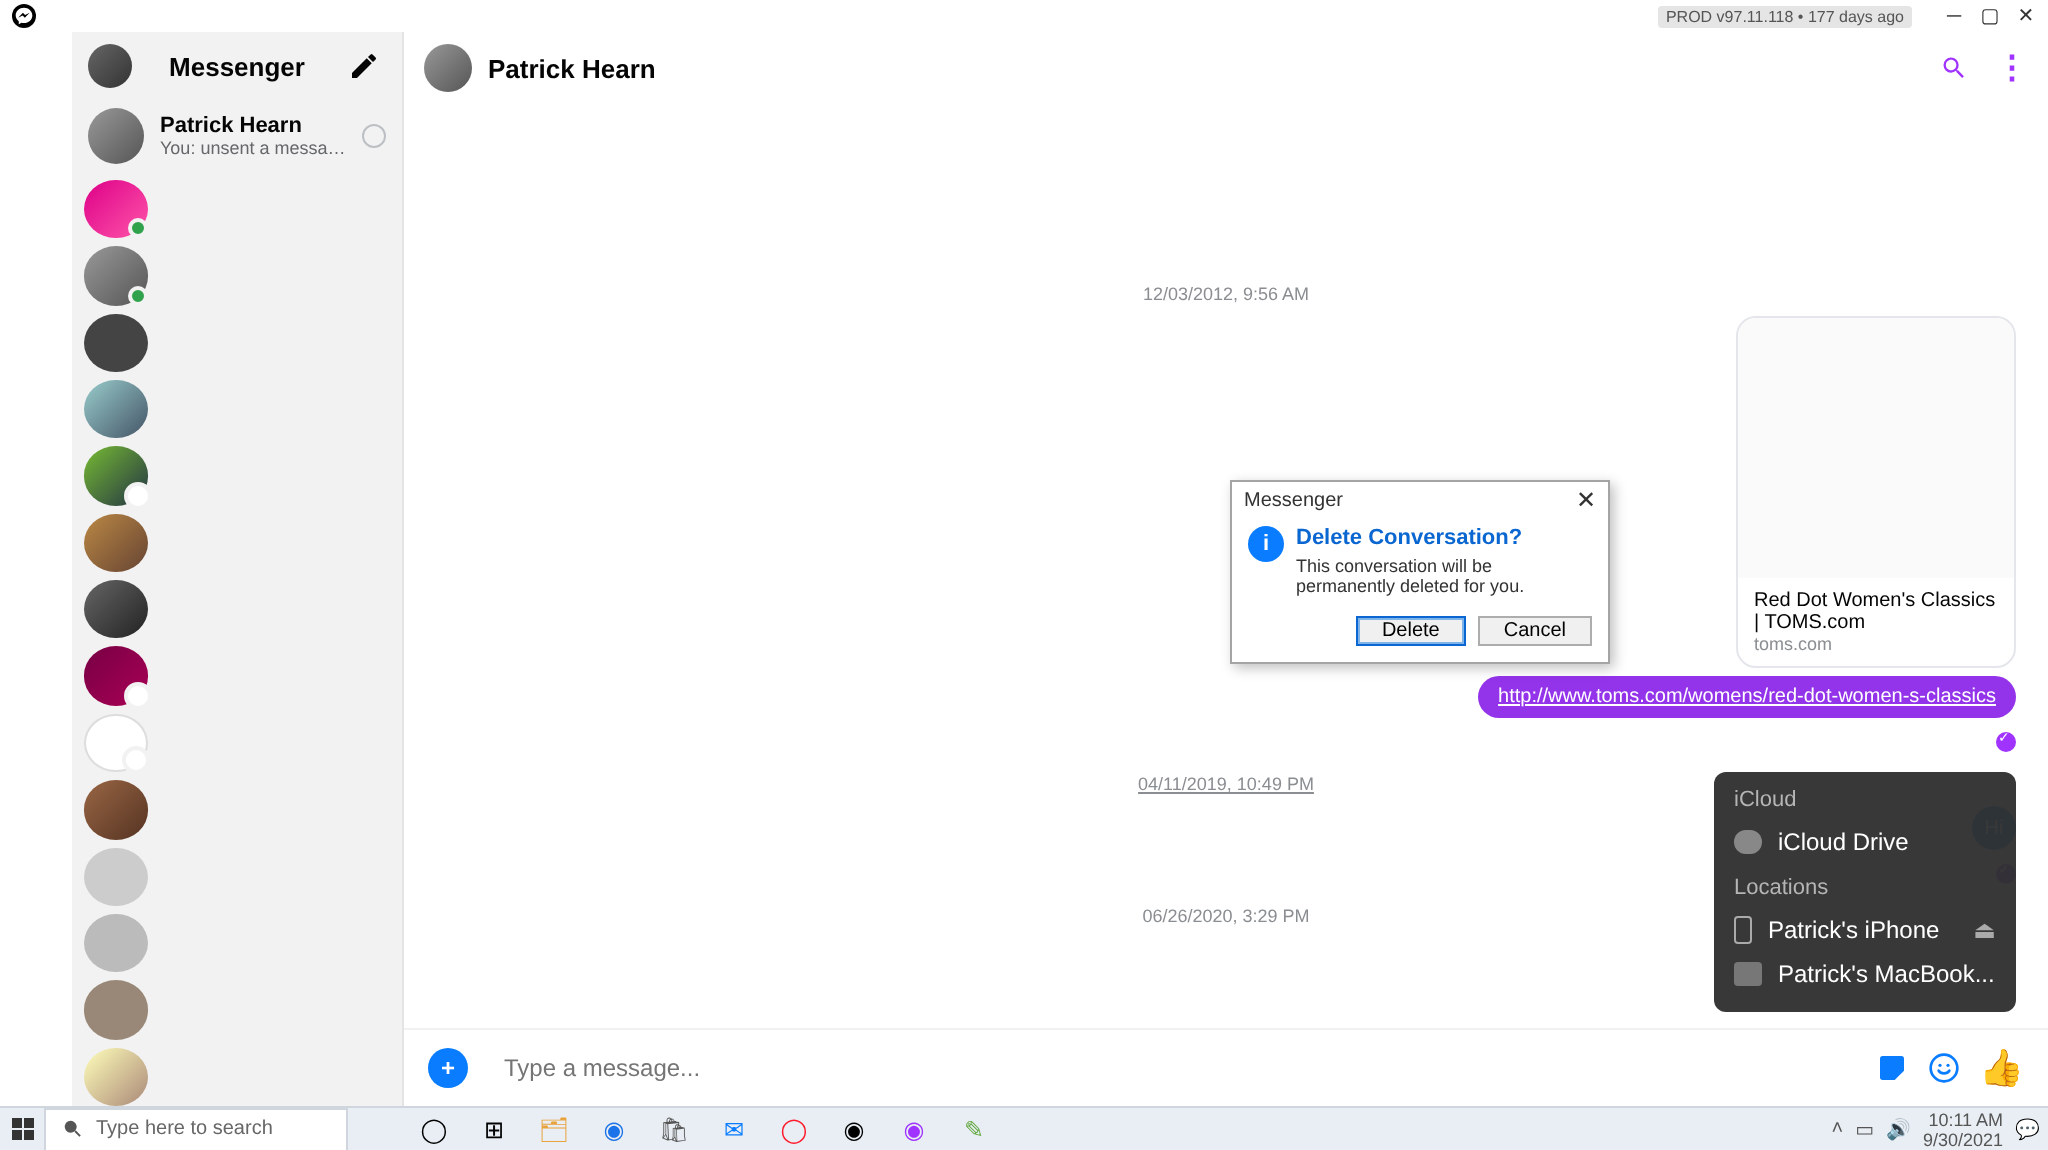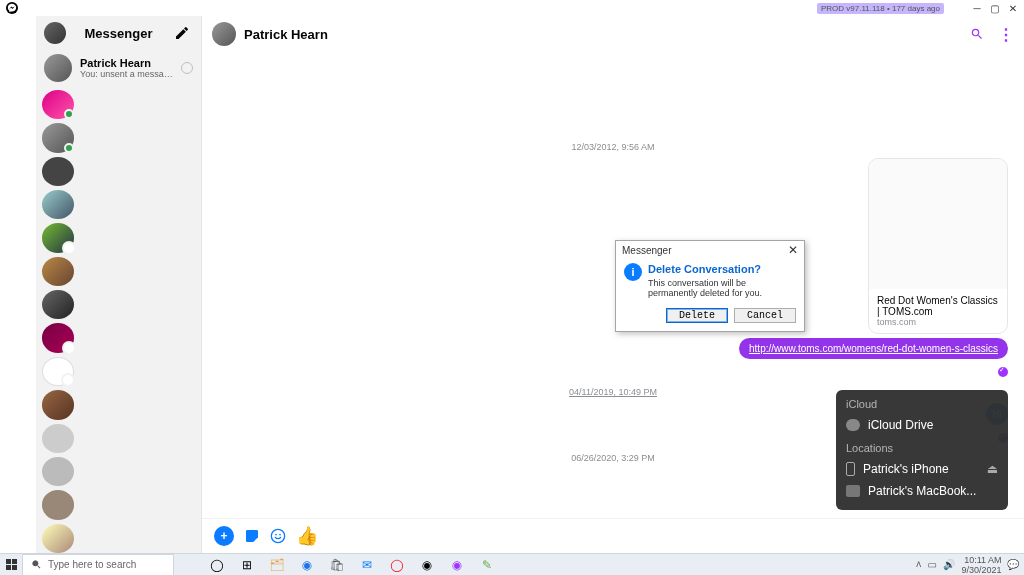--- a/index.html
+++ b/index.html
@@ -2,21 +2,21 @@
 <html><head>
 <meta charset="utf-8">
 <style>
 * { margin:0; padding:0; box-sizing:border-box; font-family:"Segoe UI",Helvetica,Arial,sans-serif; }
 html,body { width:1024px; height:575px; overflow:hidden; background:#fff; }
 .app { display:flex; flex-direction:column; width:1024px; height:553px; }
 .top-strip { height:16px; background:#fff; display:flex; align-items:center; justify-content:space-between; padding:0 2px 0 6px; }
 .top-strip .msgr-icon { width:12px; height:12px; border-radius:50%; background:#000; display:flex; align-items:center; justify-content:center; }
 .top-strip .msgr-icon svg{width:10px;height:10px;}
 .win-right { display:flex; align-items:center; gap:0; }
-.badge { font-size:8px; background:#c4b5fd; color:#555; padding:1px 4px; border-radius:2px; margin-right:24px; }
+.badge { font-size:8px; background:#e5e5e5; color:#555; padding:1px 4px; border-radius:2px; margin-right:12px; }
 .win-btn { width:18px; height:16px; display:flex; align-items:center; justify-content:center; font-size:10px; color:#333; cursor:pointer;}
 .body-frame { flex:1; display:flex; min-height:0;padding-left:36px; }
 .sidebar { width:166px; background:#f2f2f2; display:flex; flex-direction:column; border-right:1px solid #e4e4e4;}
 .sb-header { display:flex; align-items:center; padding:6px 8px; gap:8px; }
 .sb-avatar { width:22px; height:22px; border-radius:50%; background:linear-gradient(135deg,#666,#333);}
 .sb-title { flex:1; font-weight:600; font-size:13px; color:#050505; text-align:center; }
 .sb-compose { width:22px; height:22px; display:flex; align-items:center; justify-content:center; color:#050505; }
 .sb-search { margin:0 6px 6px; position:relative; }
 .sb-search input { width:100%; height:22px; border:none; border-radius:11px; background:#e4e6eb; padding:0 26px 0 10px; font-size:11px; color:#65676b; outline:none;}
 .sb-search .mag { position:absolute; right:6px; top:4px; color:#8a8d91; }
@@ -55,21 +55,21 @@
 .link-bubble { background:#9333ea; color:#fff; font-size:10px; padding:5px 10px; border-radius:14px; text-decoration:underline; max-width:300px; word-wrap:break-word;}
 .preview-card { width:140px; margin-left:auto; border:1px solid #e4e6eb; border-radius:10px; overflow:hidden; }
 .preview-img { height:130px; background:#fafafa; }
 .preview-meta { padding:6px 8px; }
 .preview-title { font-size:10px; color:#050505; }
 .preview-domain { font-size:9px; color:#8a8d91; }
 .tiny-check { text-align:right; margin:2px 0 0; }
 .tiny-check span{display:inline-block;width:10px;height:10px;border-radius:50%;background:#a033ff;position:relative;}
 .tiny-check span:after{content:"✓";color:#fff;font-size:7px;position:absolute;left:1px;top:-1px;}
 .hi-bubble { background:#0a7cff; color:#fff; width:22px; height:22px; border-radius:50%; display:flex; align-items:center; justify-content:center; font-size:10px; }
-.icloud-pop { position:absolute; right:16px; bottom:8px; width:172px; background:rgba(48,48,48,0.96); border-radius:6px; padding:8px 10px; color:#ddd;margin-top:48px; }
+.icloud-pop { position:absolute; right:16px; bottom:8px; width:151px; background:rgba(48,48,48,0.96); border-radius:6px; padding:8px 10px; color:#ddd;margin-top:48px; }
 .icloud-pop .hdr { font-size:11px; color:#b5b5b5; margin-bottom:4px; }
 .icloud-pop .row { display:flex; align-items:center; gap:8px; font-size:12px; color:#fff; padding:4px 0; }
 .icloud-pop .row .ic { width:14px; height:12px; background:#777; border-radius:2px; }
 .icloud-pop .row .ic.cloud{background:#888;border-radius:50%/60%;}
 .icloud-pop .row .ic.phone{width:9px;height:14px;border:1px solid #aaa;border-radius:2px;background:none;}
 .icloud-pop .eject{margin-left:auto;color:#aaa;}
 .composer { display:flex; align-items:center; gap:10px; padding:6px 12px; border-top:1px solid #f1f1f1;}
 .composer .plus { width:20px;height:20px;border-radius:50%;background:#0a7cff;color:#fff;display:flex;align-items:center;justify-content:center;font-size:12px;font-weight:bold;}
 .composer input { flex:1; border:none; outline:none; font-size:12px; color:#65676b; padding:6px 8px; }
 .composer .ic { width:16px;height:16px;color:#0a7cff; }
@@ -77,21 +77,21 @@
 
 
 .modal { position:absolute; left:413px; top:224px; width:190px; background:#fff; border:1px solid #a4a4a4; box-shadow:2px 2px 6px rgba(0,0,0,.25); font-size:11px;}
 .modal-title { display:flex; justify-content:space-between; align-items:center; padding:2px 6px 0; font-size:10px; color:#333;}
 .modal-close{cursor:pointer;font-size:12px;color:#333;}
 .modal-body { display:flex; gap:6px; padding:6px 8px 4px; }
 .modal-icon { width:18px;height:18px;border-radius:50%;background:#0a7cff;color:#fff;display:flex;align-items:center;justify-content:center;font-weight:bold;font-size:11px;flex-shrink:0;}
 .modal-q { color:#0a66d0; font-weight:600; margin-bottom:3px; }
 .modal-desc{ font-size:9px; color:#333; }
 .modal-actions { display:flex; justify-content:flex-end; gap:6px; padding:6px 8px 8px; }
-.modal-btn { font-size:10px; padding:1px 12px; background:#f0f0f0; border:1px solid #adadad; cursor:pointer;font-family:Liberation Mono, monospace;}
+.modal-btn { font-size:10px; padding:1px 12px; background:#f0f0f0; border:1px solid #adadad; cursor:pointer;}
 .modal-btn.primary { border:1px solid #0a66d0; box-shadow:0 0 0 1px #7db3e8 inset; }
 
 
 .taskbar { position:absolute; left:0; bottom:0; width:1024px; height:22px; background:#e9eef4; display:flex; align-items:center; font-size:10px; border-top:1px solid #cfd6de;}
 .tb-start { width:22px; height:22px; display:flex; align-items:center; justify-content:center; }
 .tb-start .winlogo{width:11px;height:11px;display:grid;grid-template-columns:1fr 1fr;grid-template-rows:1fr 1fr;gap:1px;}
 .tb-start .winlogo span{background:#333;}
 .tb-search { display:flex; align-items:center; gap:6px; height:22px; background:#fff; border:1px solid #cfd6de; padding:0 8px; width:152px;}
 .tb-search .sicon{color:#555;}
 .tb-center { flex:1; display:flex; align-items:center; justify-content:flex-start; gap:12px; padding-left:34px; }
@@ -220,20 +220,21 @@
           </div>
           <div class="row">
             <span class="ic"></span>
             <span>Patrick's MacBook...</span>
           </div>
         </div>
       </div>
 
       <div class="composer">
         <div class="plus">+</div>
+        <input placeholder="Type a message..." style="">
         <span class="ic">
           <svg width="16" height="16" viewBox="0 0 24 24">
               <path fill="currentColor" d="M19 3H5a2 2 0 0 0-2 2v14a2 2 0 0 0 2 2h9l7-7V5a2 2 0 0 0-2-2z"></path>
             </svg>
         </span>
         <span class="ic">
           <svg width="16" height="16" viewBox="0 0 24 24">
               <circle cx="12" cy="12" r="10" fill="none" stroke="currentColor" stroke-width="2"></circle>
               <circle cx="9" cy="10" r="1.2" fill="currentColor"></circle>
               <circle cx="15" cy="10" r="1.2" fill="currentColor"></circle>

